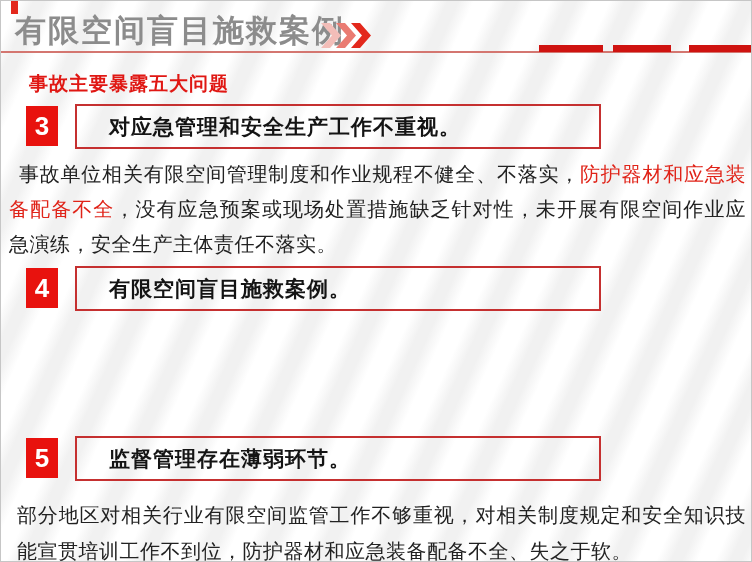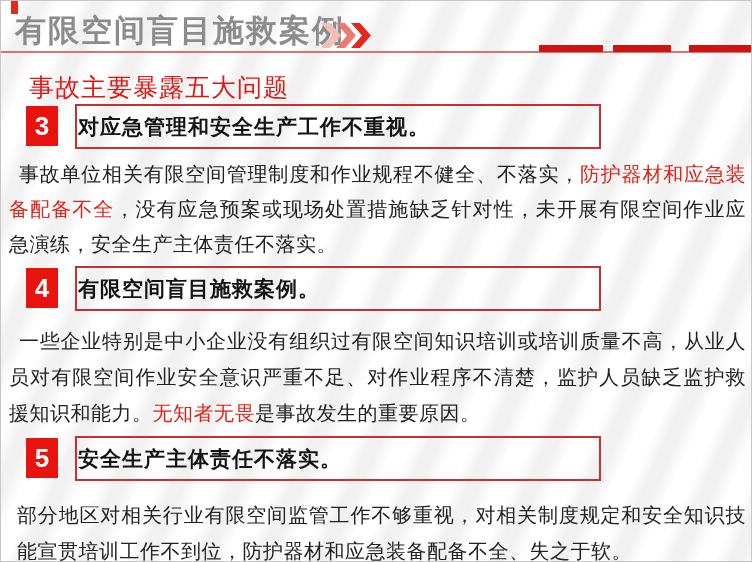--- a/index.html
+++ b/index.html
@@ -29,42 +29,42 @@
   .title-rule{
     position:absolute;left:0;top:50px;width:752px;height:2px;
     background:#d47670;
   }
   .rule-dash{position:absolute;top:-6px;height:7px;background:#cf1310;}
   .dash-1{left:538px;width:64px;}
   .dash-2{left:612px;width:58px;}
   .dash-3{left:688px;width:64px;}
   .section-heading{
     position:absolute;left:28px;top:70px;
-    font-size:25px;font-weight:normal;color:#e01713;
+    font-size:19px;font-weight:bold;color:#e01713;
     letter-spacing:1px;
   }
   .item-row{position:absolute;left:0;}
   .row-3{top:103px;}
   .row-4{top:265px;}
   .row-5{top:435px;}
   .num-badge{
     position:absolute;left:25px;top:2px;
     width:32px;height:40px;
     background:#e8120e;color:#ffffff;
     font-size:26px;font-weight:bold;
     display:flex;align-items:center;justify-content:center;
   }
   .item-title-box{
     position:absolute;left:74px;top:0;
     width:526px;height:45px;
     box-sizing:border-box;
     border:2px solid #c53030;
     background:transparent;
     display:flex;align-items:center;
-    padding-left:1px;
+    padding-left:32px;
   }
   .item-title{
     font-size:21px;font-weight:bold;color:#141414;
     letter-spacing:1px;
   }
   .body-text{
     position:absolute;margin:0;
     font-size:20px;color:#222222;
     line-height:35px;
     text-align:justify;
@@ -105,23 +105,22 @@
     </div>
   </div>
   <p class="body-text body-3"><span>事故单位相关有限空间管理制度和作业规程不健全、不落实，</span><span class="hl">防护器材和应急装备配备不全</span><span>，没有应急预案或现场处置措施缺乏针对性，未开展有限空间作业应急演练，安全生产主体责任不落实。</span></p>
 
   <div class="item-row row-4">
     <div class="num-badge">4</div>
     <div class="item-title-box">
       <span class="item-title">有限空间盲目施救案例。</span>
     </div>
   </div>
-  <p class="body-text body-4"><span>一些企业特别是中小企业没有组织过有限空间知识培训或培训质量不高，从业人员对有限空间作业安全意识严重不足、对作业程序不清楚，监护人员缺乏监护救援知识和能力。</span><span class="hl">无知者无畏</span><span>是事故发生的重要原因。</span></p>
 
   <div class="item-row row-5">
     <div class="num-badge">5</div>
     <div class="item-title-box">
-      <span class="item-title">安全生产主体责任不落实。</span>
+      <span class="item-title">监督管理存在薄弱环节。</span>
     </div>
   </div>
   <p class="body-text body-5"><span>部分地区对相关行业有限空间监管工作不够重视，对相关制度规定和安全知识技能宣贯培训工作不到位，防护器材和应急装备配备不全、失之于软。</span></p>
 
 </div>
 
 </body></html>

